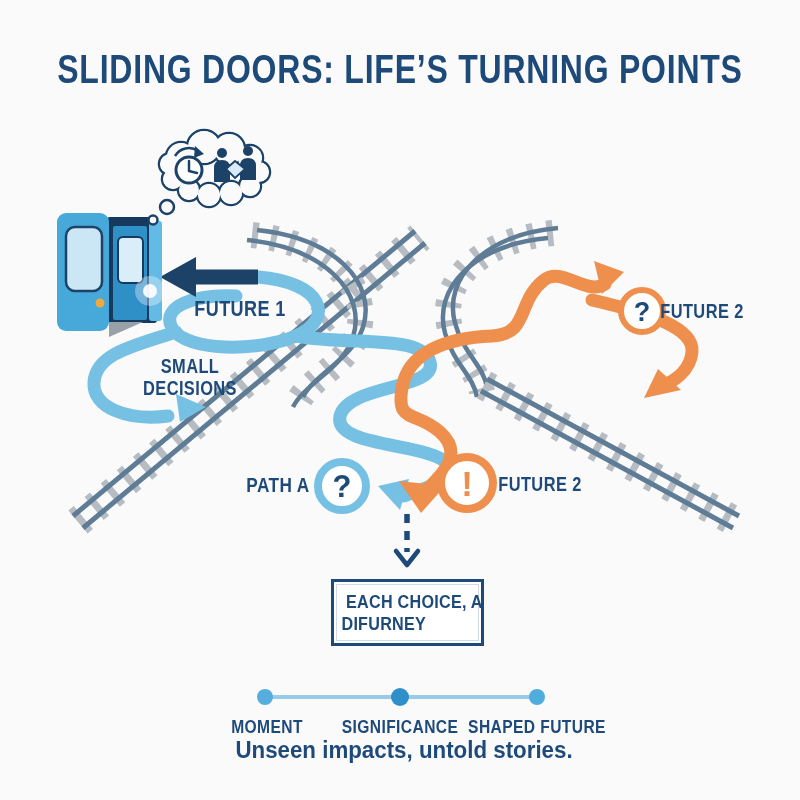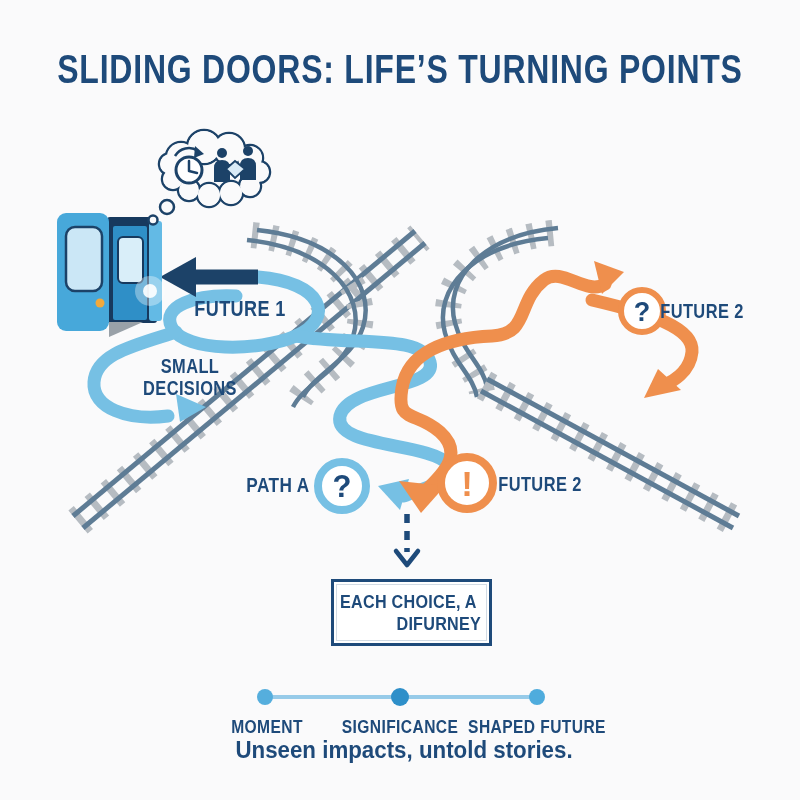--- a/index.html
+++ b/index.html
@@ -20,21 +20,21 @@
     font-size:41px;
     letter-spacing:1px;
     transform:translateX(-50%) scaleX(0.78);
   }
   .choice-box{
     position:absolute;
     left:331px;top:579px;width:147px;height:61px;
     background:#ffffff;
     border:3px solid #1e4a7a;
     box-shadow:inset 0 0 0 2px #ffffff, inset 0 0 0 3px #1e4a7a33;
-    display:flex;flex-direction:column;align-items:flex-end;justify-content:center;padding-left:8px;
+    display:flex;flex-direction:column;align-items:flex-start;justify-content:center;
   }
   .choice-box .inner{
     font-weight:bold;color:#1e4a7a;font-size:19px;text-align:center;
     transform:scaleX(0.85);white-space:nowrap;line-height:1.15;letter-spacing:0.3px;
   }
   .tagline{
     font-size:23px;
     transform:translateX(-50%) scaleX(0.97);
     letter-spacing:0px;
   }

